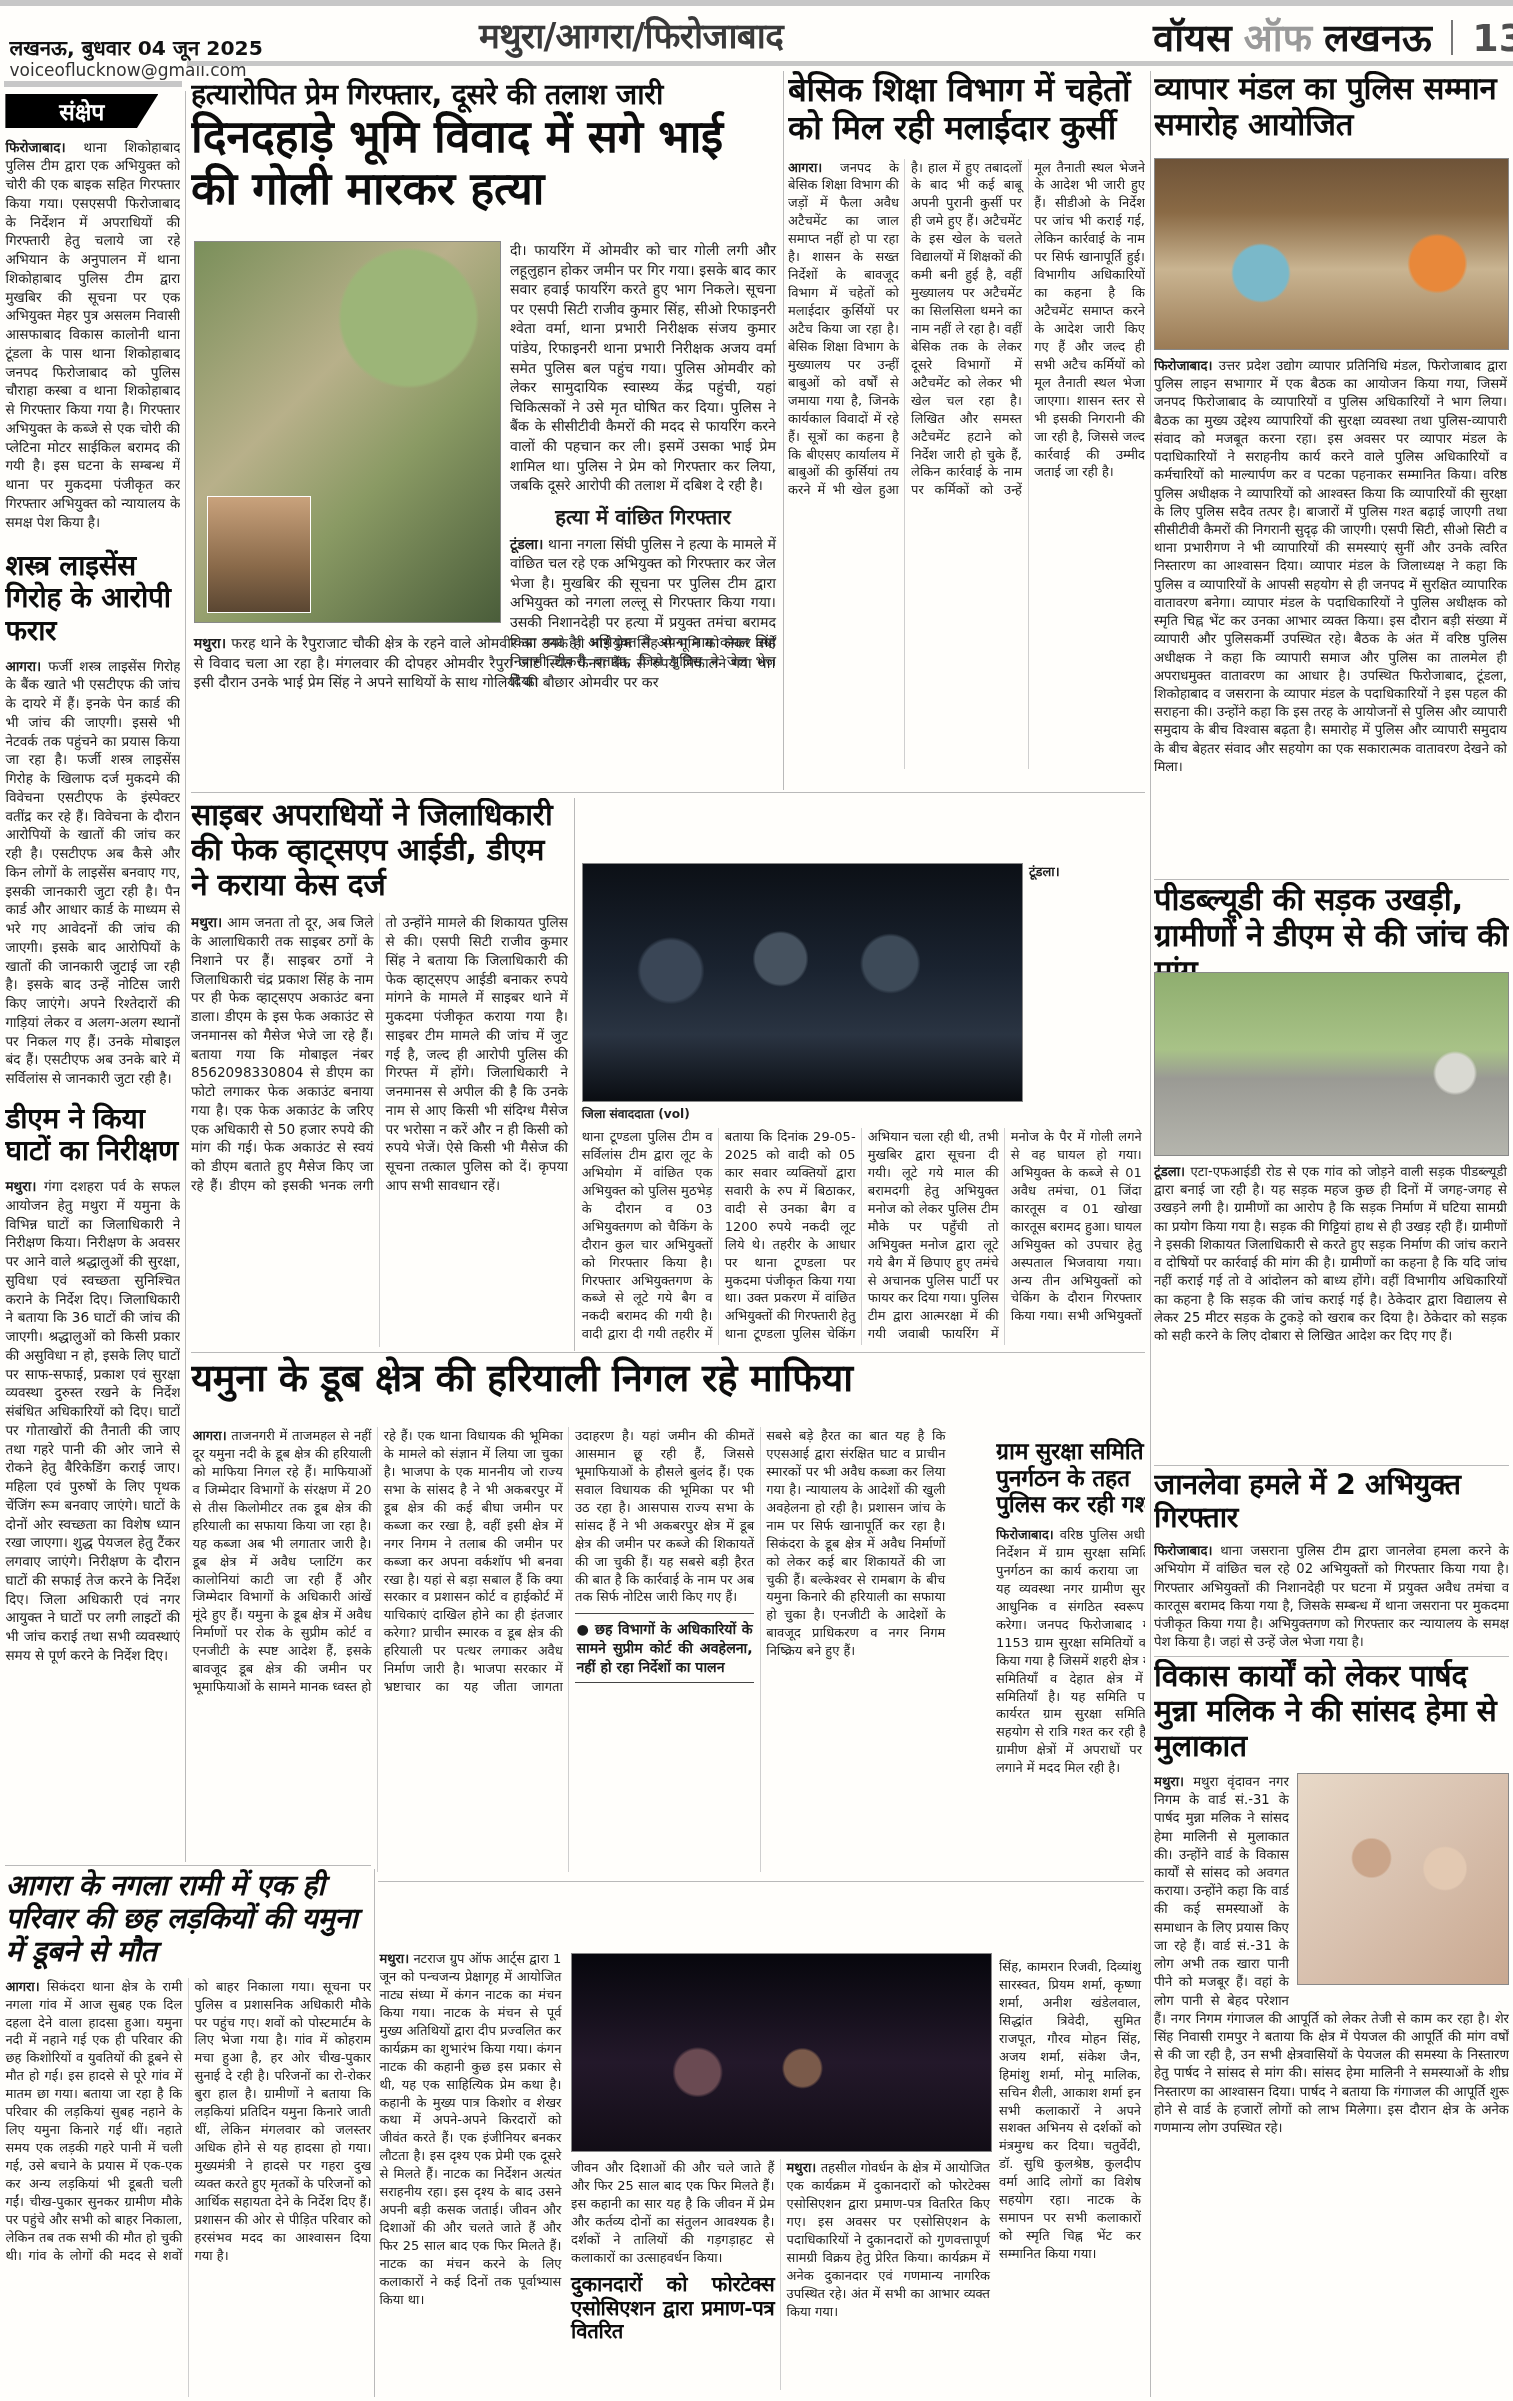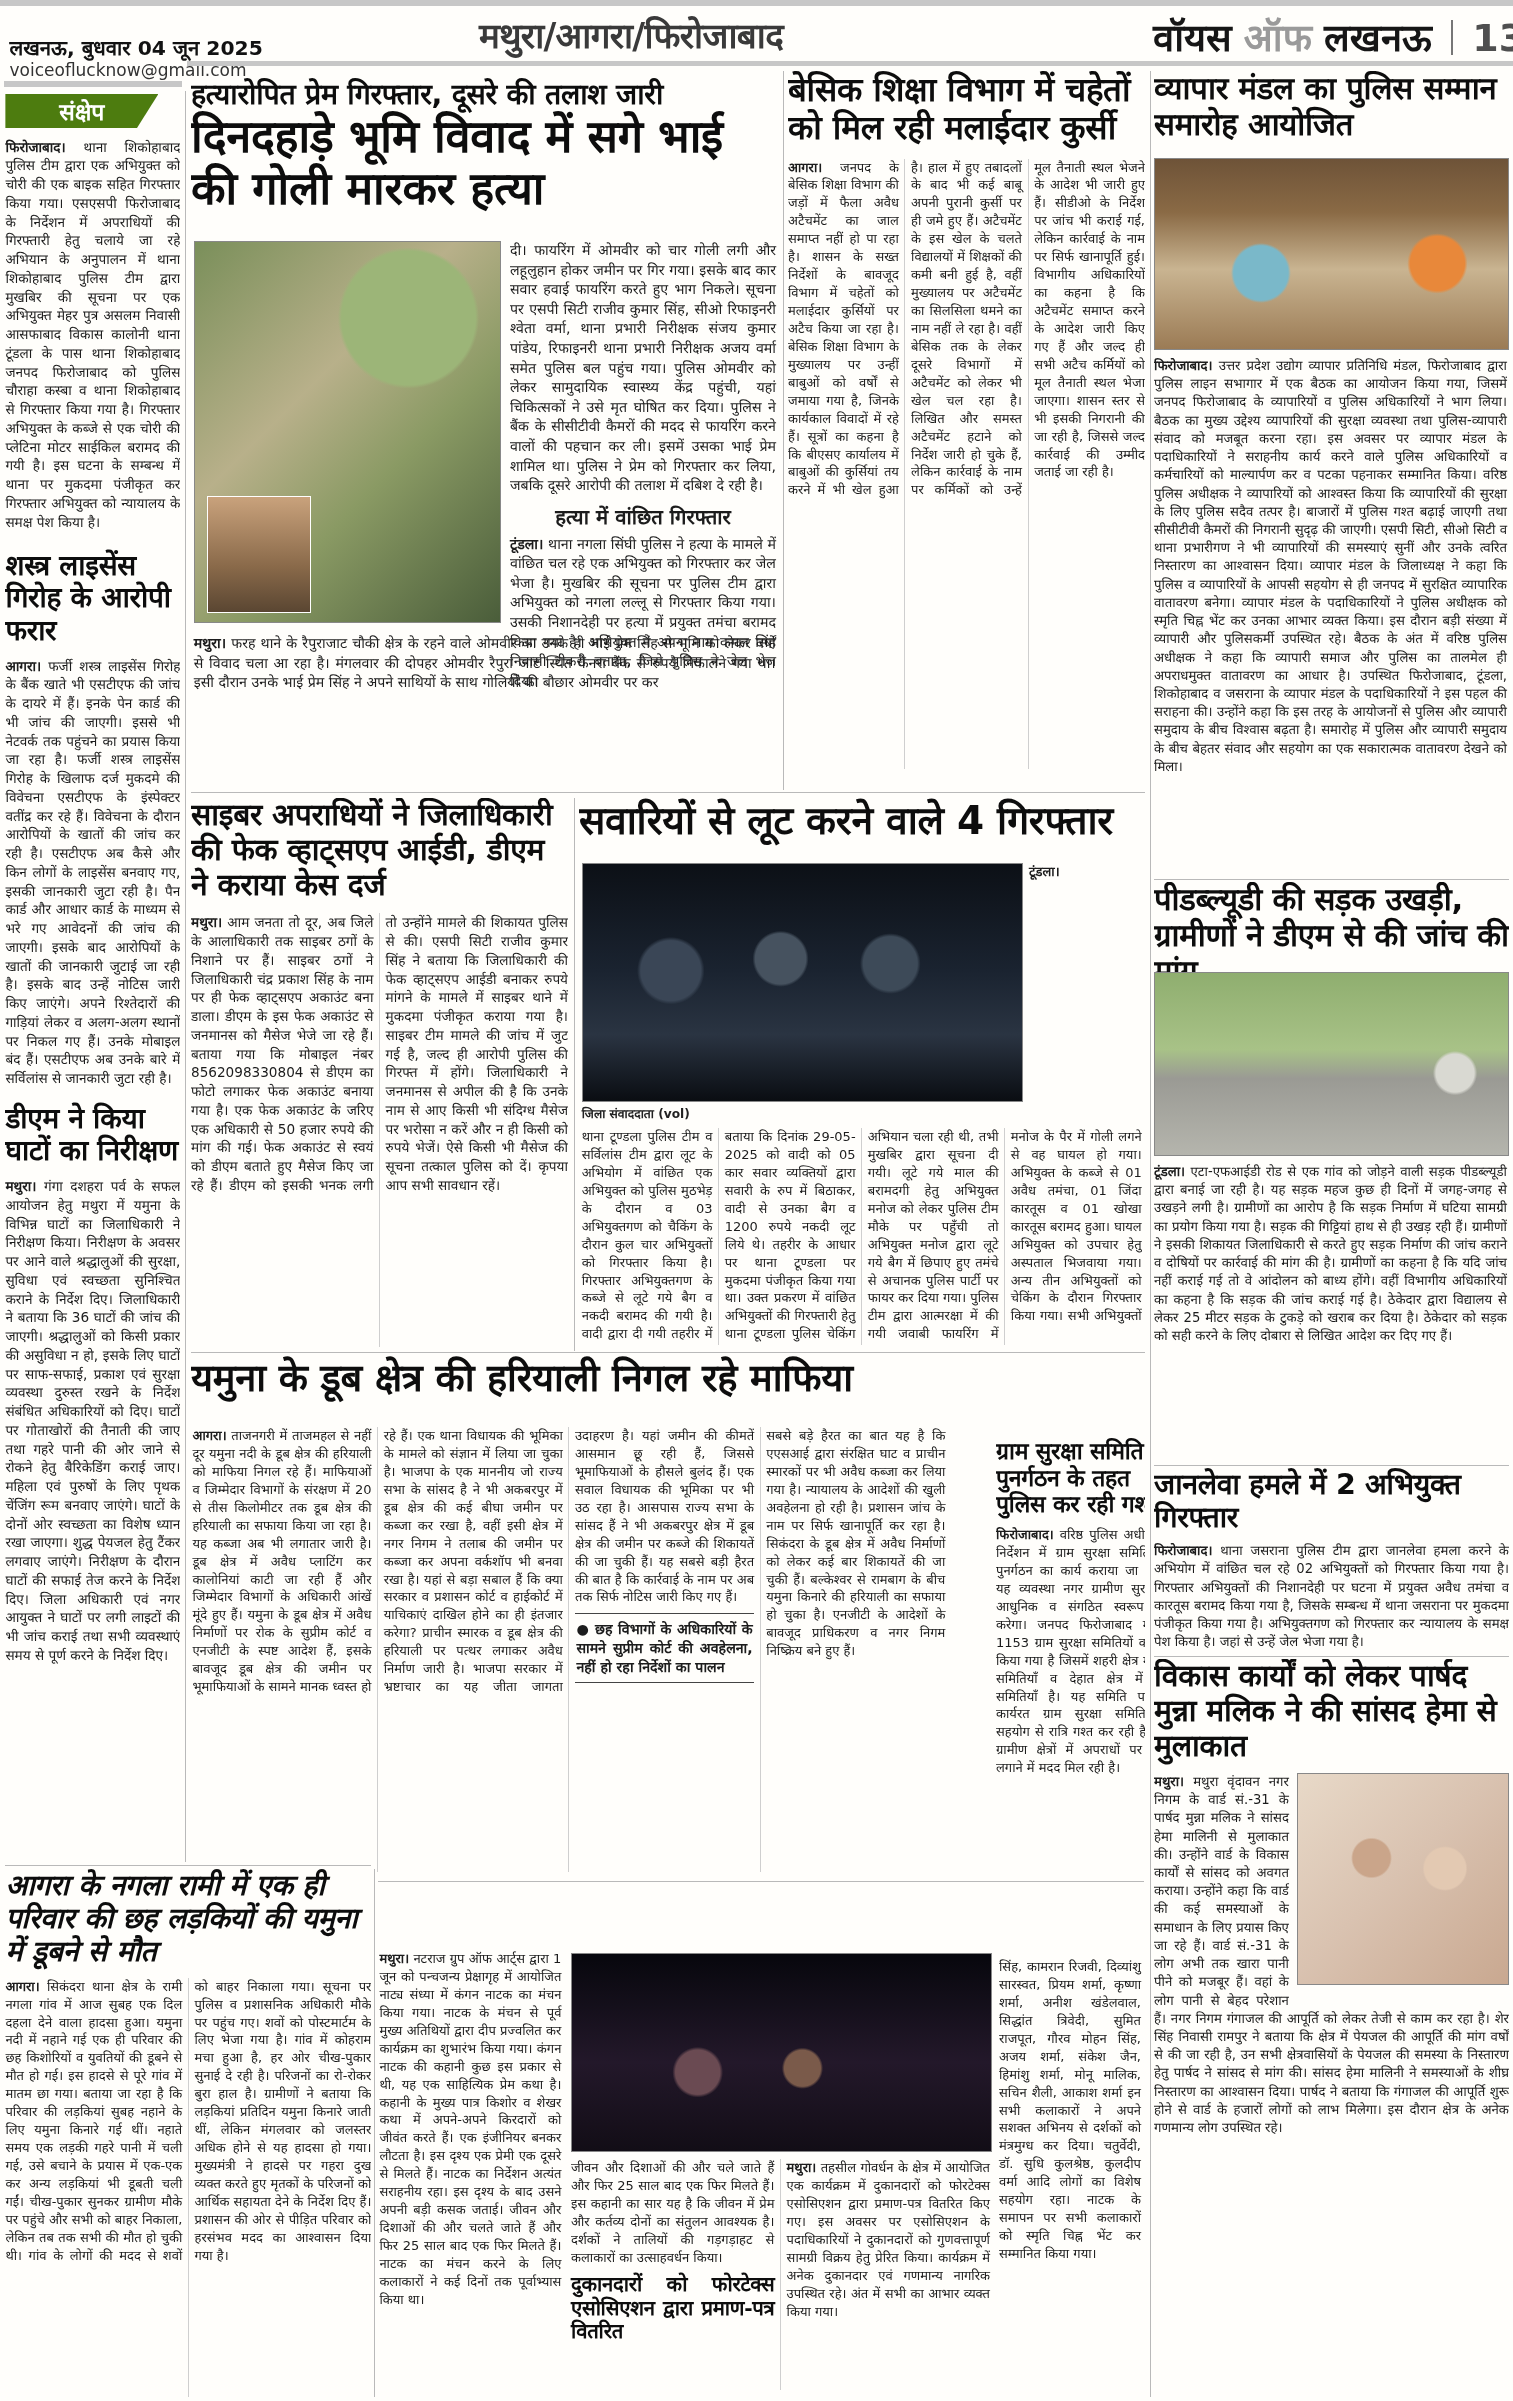--- a/index.html
+++ b/index.html
@@ -14,21 +14,21 @@
   .cols4{column-count:4;column-gap:12.2px;column-rule:0.7px solid #cfcfcf;}
   .clip{overflow:hidden;}
   .vline{position:absolute;width:0.7px;background:#b9b9b9;}
   .hline{position:absolute;height:0.7px;background:#b9b9b9;}
   .thickbar{position:absolute;background:#c7c7c7;}
   .photo{position:absolute;border:0.7px solid #888;}
   .caption{font-size:12.2px;font-weight:bold;color:#222;}
   .subhead-center{font-weight:bold;text-align:center;font-size:20.3px;margin:6.8px 0 4.1px 0;}
   .note-box{border-top:1.4px solid #444;border-bottom:1.4px solid #444;padding:5.4px 1.4px;
             font-weight:bold;font-size:14.2px;line-height:1.35;margin:6.8px 0;break-inside:avoid;}
-  .brief-label{background:#4d7c0f;color:#fff;font-weight:bold;font-size:23px;
+  .brief-label{background:#000000;color:#fff;font-weight:bold;font-size:23px;
                width:153px;height:34px;display:flex;align-items:center;justify-content:center;
                clip-path:polygon(0 0,100% 0,86% 100%,0 100%);}
   .masthead-black{color:#161616;font-weight:bold;}
   .masthead-gray{color:#9a9a9a;font-weight:bold;}
   .pageno{color:#4f4f4f;font-weight:bold;}
 </style>
 </head>
 <body>
 
 <div id="page">
@@ -95,21 +95,20 @@
 
   <div class="abs clip" style="left:191px;top:798px;width:377px;height:551px;">
     <div class="hl" style="font-size:30px;">साइबर अपराधियों ने जिलाधिकारी की फेक व्हाट्सएप आईडी, डीएम ने कराया केस दर्ज</div>
     <div class="body-txt cols2" style="margin-top:11px;height:434px;">
       <span class="dl">मथुरा।</span>
       <span>आम जनता तो दूर, अब जिले के आलाधिकारी तक साइबर ठगों के निशाने पर हैं। साइबर ठगों ने जिलाधिकारी चंद्र प्रकाश सिंह के नाम पर ही फेक व्हाट्सएप अकाउंट बना डाला। डीएम के इस फेक अकाउंट से जनमानस को मैसेज भेजे जा रहे हैं। बताया गया कि मोबाइल नंबर 8562098330804 से डीएम का फोटो लगाकर फेक अकाउंट बनाया गया है। एक फेक अकाउंट के जरिए एक अधिकारी से 50 हजार रुपये की मांग की गई। फेक अकाउंट से स्वयं को डीएम बताते हुए मैसेज किए जा रहे हैं। डीएम को इसकी भनक लगी तो उन्होंने मामले की शिकायत पुलिस से की। एसपी सिटी राजीव कुमार सिंह ने बताया कि जिलाधिकारी की फेक व्हाट्सएप आईडी बनाकर रुपये मांगने के मामले में साइबर थाने में मुकदमा पंजीकृत कराया गया है। साइबर टीम मामले की जांच में जुट गई है, जल्द ही आरोपी पुलिस की गिरफ्त में होंगे। जिलाधिकारी ने जनमानस से अपील की है कि उनके नाम से आए किसी भी संदिग्ध मैसेज पर भरोसा न करें और न ही किसी को रुपये भेजें। ऐसे किसी भी मैसेज की सूचना तत्काल पुलिस को दें। कृपया आप सभी सावधान रहें।</span>
     </div>
   </div>
 
   <div class="abs clip" style="left:579px;top:798px;width:566px;height:551px;">
-    <div class="hl" style="font-size:39px;">सवारियों से लूट करने वाले 4 गिरफ्तार</div>
     <div class="photo" style="left:2.7px;top:65px;width:439px;height:237px;background:
          radial-gradient(circle at 20% 45%,#3a4656 0 8%,transparent 9%),
          radial-gradient(circle at 45% 40%,#46525f 0 9%,transparent 10%),
          radial-gradient(circle at 70% 42%,#3d4a58 0 8%,transparent 9%),
          linear-gradient(180deg,#0c1016 0%,#1a2330 45%,#2a3442 72%,#0a0d12 100%);"></div>
     <div class="abs caption" style="left:2.7px;top:307px;">जिला संवाददाता (vol)</div>
     <div class="abs body-txt" style="left:450px;top:65px;width:113px;height:258px;font-size:13px;">
       <span class="dl">टूंडला।</span>
       <span></span>
     </div>

